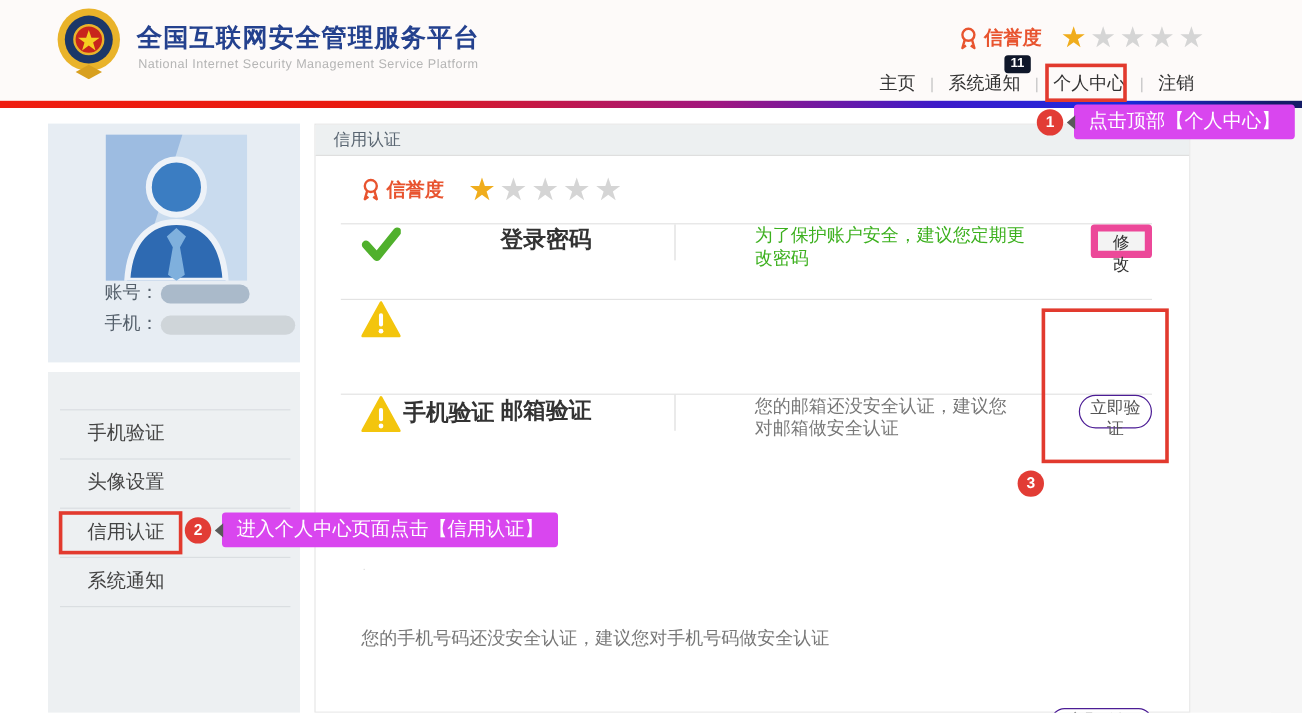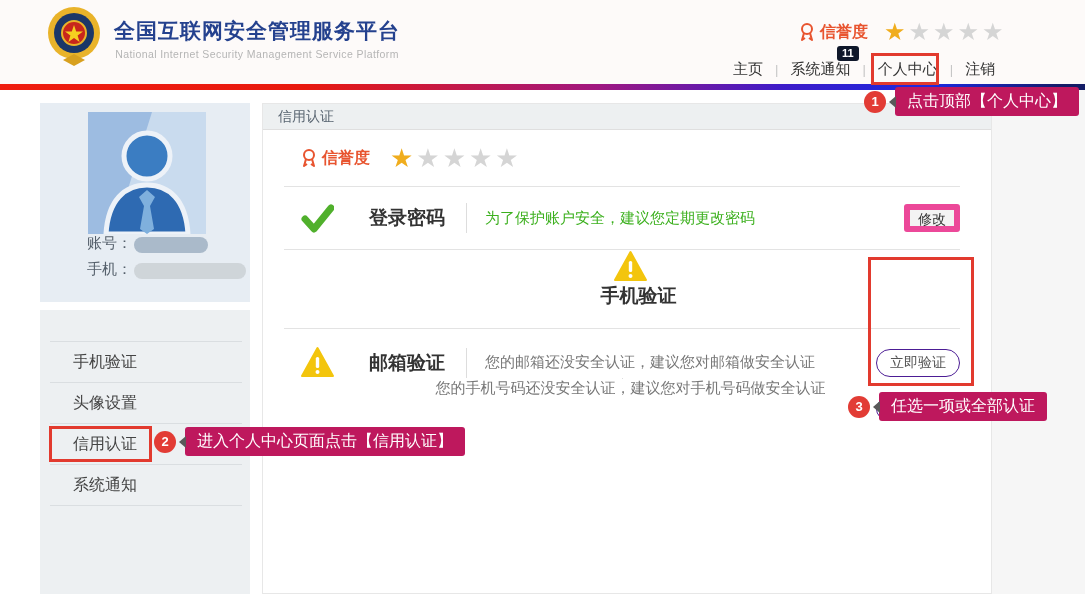--- a/index.html
+++ b/index.html
@@ -44,21 +44,21 @@
     border-top:1px solid #dadee1;cursor:pointer;}
   .menu-item:last-child{border-bottom:1px solid #dadee1;}
   
   .main-panel{position:absolute;left:262px;top:103px;width:730px;height:491px;background:#fff;
     border:1px solid #e7e7e7;box-sizing:border-box;}
   .panel-header{height:25px;line-height:25px;background:#edf0f1;border-bottom:1px solid #dfdfdf;
     font-size:14px;color:#5a6672;padding-left:15px;}
   .rows-box{margin:0 31px 0 21px;}
   .rep-row{height:56px;display:flex;align-items:center;padding-left:17px;border-bottom:1px solid #e3e3e3;}
   .rep-row .stars{font-size:26px;line-height:26px;margin-left:20px;}
-  .auth-row{display:flex;align-items:center;border-bottom:1px solid #e3e3e3;padding-left:17px;}
+  .auth-row{display:flex;align-items:flex-start;border-bottom:1px solid #e3e3e3;padding-left:17px;gap:48px;}
   .auth-row.h1{height:62px;}
   .auth-row.h2{height:78px;flex-direction:column;}
   .auth-row.h3{height:67px;border-bottom:none;}
   .row-icon{width:33px;height:33px;flex:0 0 33px;}
   .row-label{font-size:19px;font-weight:bold;color:#333;margin-left:35px;width:95px;flex:0 0 95px;}
   .row-sep{width:1px;height:30px;background:#ddd;margin:0 18px 0 2px;flex:0 0 1px;}
   .row-desc{font-size:15px;}
   .desc-green{color:#3cb01e;}
   .desc-gray{color:#777;}
   .btn-modify{margin-left:auto;width:56px;height:28px;background:#f3f3f3;border:6px solid #ec4899;
@@ -67,21 +67,21 @@
     border-radius:14px;font-size:14px;color:#555;cursor:pointer;font-family:inherit;}
   
   .hl-rect{position:absolute;border:3px solid #e23a2e;z-index:5;pointer-events:none;}
   .hl-nav{left:871px;top:53px;width:62px;height:26px;}
   .hl-menu{left:49px;top:426px;width:97px;height:30px;}
   .hl-buttons{left:868px;top:257px;width:100px;height:123px;}
   
   .callout{position:absolute;display:flex;align-items:center;z-index:10;}
   .c-num{width:22px;height:22px;border-radius:50%;background:#e23c35;color:#fff;font-size:13px;
     font-weight:bold;text-align:center;line-height:22px;flex:0 0 22px;}
-  .c-tip{position:relative;margin-left:9px;background:#be185d;color:#fff;font-size:16px;
+  .c-tip{position:relative;margin-left:9px;background:#d946ef;color:#fff;font-size:16px;
     padding:4px 12px;border-radius:3px;white-space:nowrap;}
   .c-tip::before{content:"";position:absolute;left:-6px;top:50%;margin-top:-6px;
     border-top:6px solid transparent;border-bottom:6px solid transparent;border-right:7px solid #595959;}
   .callout-1{left:864px;top:87px;}
   .callout-2{left:154px;top:427px;}
   .callout-3{left:848px;top:392px;}
 </style>
 </head>
 <body>
 
@@ -209,14 +209,13 @@
 <div class="callout callout-1">
   <span class="c-num">1</span>
   <span class="c-tip">点击顶部【个人中心】</span>
 </div>
 <div class="callout callout-2">
   <span class="c-num">2</span>
   <span class="c-tip">进入个人中心页面点击【信用认证】</span>
 </div>
 <div class="callout callout-3">
   <span class="c-num">3</span>
-  <span class="c-tip">任选一项或全部认证</span>
 </div>
 
 </body></html>

